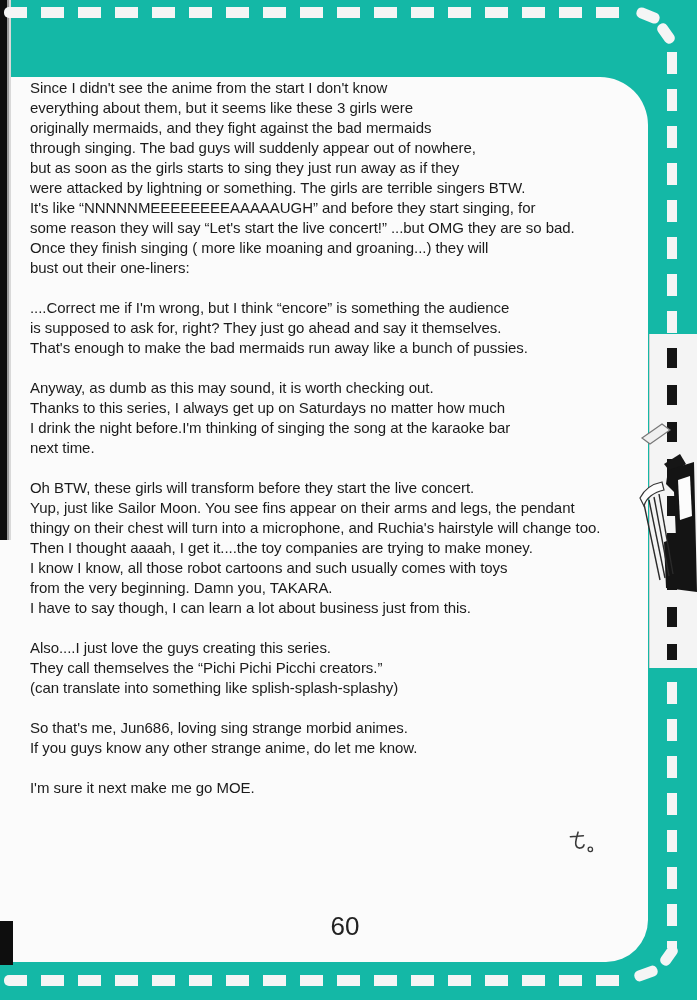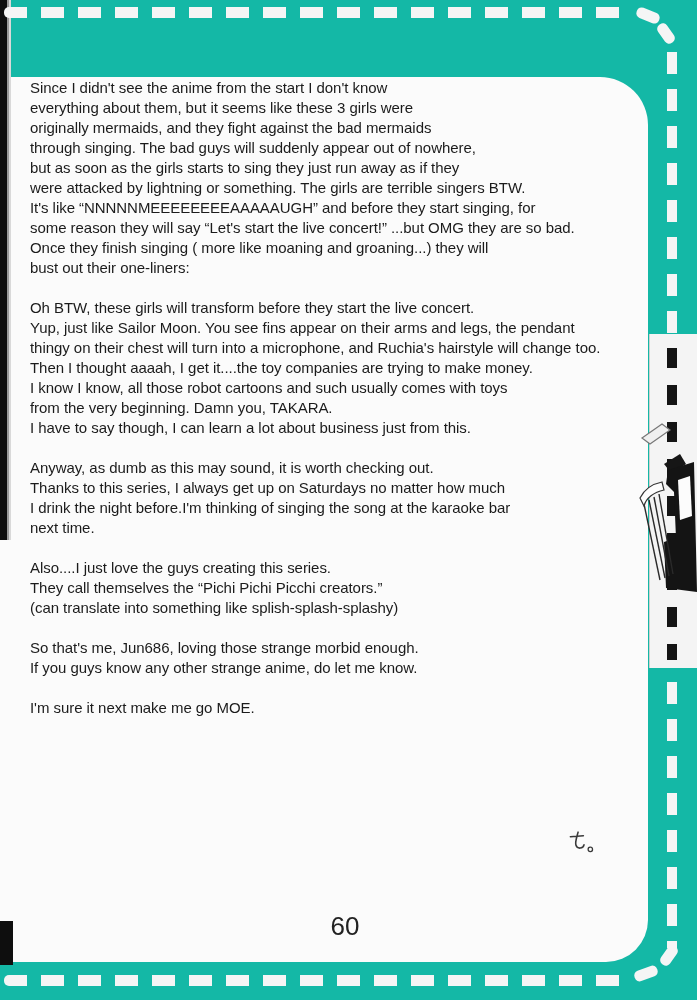--- a/index.html
+++ b/index.html
@@ -99,35 +99,38 @@
     <p>Since I didn't see the anime from the start I don't know
 everything about them, but it seems like these 3 girls were
 originally mermaids, and they fight against the bad mermaids
 through singing. The bad guys will suddenly appear out of nowhere,
 but as soon as the girls starts to sing they just run away as if they
 were attacked by lightning or something. The girls are terrible singers BTW.
 It's like “NNNNNMEEEEEEEEAAAAAUGH” and before they start singing, for
 some reason they will say “Let's start the live concert!” ...but OMG they are so bad.
 Once they finish singing ( more like moaning and groaning...) they will
 bust out their one-liners:</p>
+    <p>....Correct me if I'm wrong, but I think “encore” is something the audience
+is supposed to ask for, right? They just go ahead and say it themselves.
+That's enough to make the bad mermaids run away like a bunch of pussies.</p>
+    <p>Anyway, as dumb as this may sound, it is worth checking out.
+Thanks to this series, I always get up on Saturdays no matter how much
+I drink the night before.I'm thinking of singing the song at the karaoke bar
+next time.</p>
     <p>Oh BTW, these girls will transform before they start the live concert.
 Yup, just like Sailor Moon. You see fins appear on their arms and legs, the pendant
 thingy on their chest will turn into a microphone, and Ruchia's hairstyle will change too.
 Then I thought aaaah, I get it....the toy companies are trying to make money.
 I know I know, all those robot cartoons and such usually comes with toys
 from the very beginning. Damn you, TAKARA.
 I have to say though, I can learn a lot about business just from this.</p>
-    <p>Anyway, as dumb as this may sound, it is worth checking out.
-Thanks to this series, I always get up on Saturdays no matter how much
-I drink the night before.I'm thinking of singing the song at the karaoke bar
-next time.</p>
     <p>Also....I just love the guys creating this series.
 They call themselves the “Pichi Pichi Picchi creators.”
 (can translate into something like splish-splash-splashy)</p>
-    <p>So that's me, Jun686, loving those strange morbid enough.
+    <p>So that's me, Jun686, loving sing strange morbid animes.
 If you guys know any other strange anime, do let me know.</p>
     <p>I'm sure it next make me go MOE.</p>
   </div>
 
   <span class="handwritten-mark" title="ち。">
     <svg width="30" height="26" viewBox="0 0 30 26">
       <path d="M5,6 H18 M13,2 C11,8 9,12 10,15 C11,19 17,19 18,15" fill="none" stroke="#3a3a3a" stroke-width="1.6" stroke-linecap="round"></path>
       <circle cx="24" cy="20" r="2.2" fill="none" stroke="#3a3a3a" stroke-width="1.3"></circle>
     </svg>
   </span>

